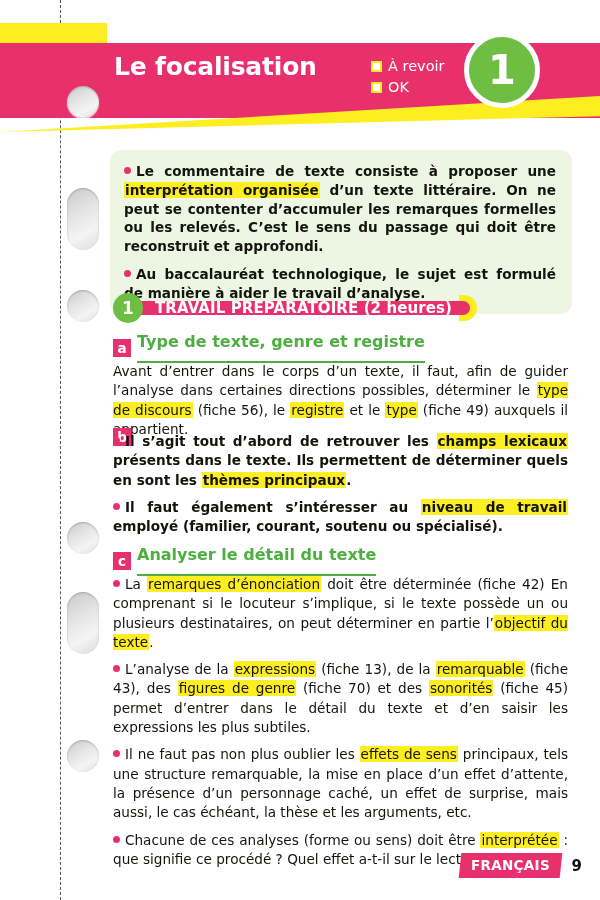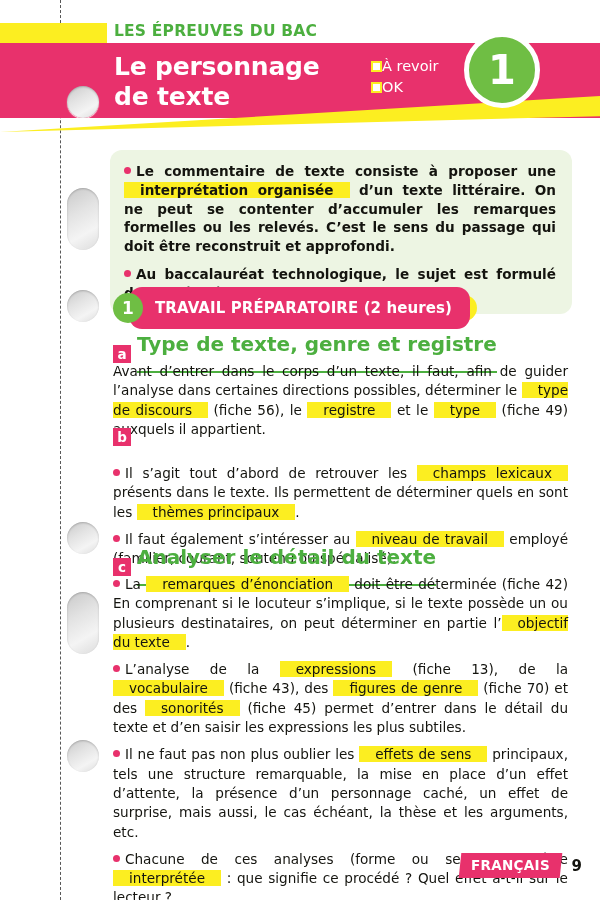--- a/index.html
+++ b/index.html
@@ -85,20 +85,21 @@
     letter-spacing: -.2px;
     max-width: 250px;
   }
   .checks {
     position: absolute;
     left: 371px; top: 58px;
   }
   .check-row {
     display: flex;
     align-items: center;
+    gap: 6px;
     margin-bottom: 5px;
   }
   .check-box {
     width: 11px;
     height: 11px;
     background: #ffffff;
     border: 2.5px solid #fcee21;
     box-sizing: border-box;
   }
   .check-label {
@@ -160,21 +161,21 @@
     width: 7px; height: 7px;
     border-radius: 50%;
     background: #e8316c;
     margin-right: 5px;
     vertical-align: 2px;
   }
 
   mark {
     background: #fcee21;
     color: inherit;
-    padding: 0 16px;
+    padding: 0 1px;
   }
 
   
   .section-banner {
     position: absolute;
     left: 113px; top: 293px;
     display: flex;
     align-items: center;
     height: 30px;
   }
@@ -188,21 +189,21 @@
     display: flex;
     align-items: center;
     justify-content: center;
     z-index: 3;
     position: relative;
     font-family: "DejaVu Sans", "Liberation Sans", sans-serif;
   }
   .banner-strip {
     position: relative;
     margin-left: -14px;
-    height: 42px;
+    height: 14px;
     background: #e8316c;
     color: #fff;
     font-weight: bold;
     font-size: 15px;
     display: flex;
     align-items: center;
     padding: 0 18px 0 26px;
     border-radius: 13px;
     letter-spacing: .1px;
     font-family: "DejaVu Sans", "Liberation Sans", sans-serif;
@@ -228,24 +229,24 @@
     color: #fff;
     font-weight: bold;
     font-size: 13.5px;
     display: flex;
     align-items: center;
     justify-content: center;
     font-family: "DejaVu Sans", "Liberation Sans", sans-serif;
   }
   .subhead-text {
     font-weight: bold;
-    font-size: 20px;
+    font-size: 16px;
     color: #4caf3f;
     border-bottom: 2px solid #4caf3f;
-    padding-bottom: 16px;
+    padding-bottom: 10px;
     line-height: 1.05;
     font-family: "DejaVu Sans", "Liberation Sans", sans-serif;
   }
 
   
   .body-block {
     position: absolute;
     left: 113px;
     width: 455px;
   }
@@ -291,25 +292,23 @@
 
 <div id="page">
 
   <div class="fold-line"></div>
 
   <div class="header">
     <div class="yellow-top-bar"></div>
     <div class="pink-band"></div>
     <div class="yellow-wedge"></div>
 
-    <div class="kicker">LES ÉPREUVES DU BAC</div>
 
     <div class="title">
-      <div>Le personnage</div>
-      <div>de texte</div>
+      <div>Le focalisation</div>
     </div>
 
     <div class="checks">
       <div class="check-row">
         <span class="check-box"></span>
         <span class="check-label">À revoir</span>
       </div>
       <div class="check-row">
         <span class="check-box"></span>
         <span class="check-label">OK</span>
@@ -341,32 +340,32 @@
     <span class="letter-badge">a</span>
     <span class="subhead-text">Type de texte, genre et registre</span>
   </div>
   <div class="body-block" style="top:362px;">
     <p><span>Avant d’entrer dans le corps d’un texte, il faut, afin de guider l’analyse dans certaines directions possibles, déterminer le </span><mark>type de discours</mark><span> (fiche 56), le </span><mark>registre</mark><span> et le </span><mark>type</mark><span> (fiche 49) auxquels il appartient.</span></p>
   </div>
 
   <div class="subhead" style="left:113px; top:428px;">
     <span class="letter-badge">b</span>
   </div>
-  <div class="body-block" style="top:464px;">
+  <div class="body-block" style="top:432px;font-weight:bold;">
     <p><span class="bullet"></span><span>Il s’agit tout d’abord de retrouver les </span><mark>champs lexicaux</mark><span> présents dans le texte. Ils permettent de déterminer quels en sont les </span><mark>thèmes principaux</mark><span>.</span></p>
     <p><span class="bullet"></span><span>Il faut également s’intéresser au </span><mark>niveau de travail</mark><span> employé (familier, courant, soutenu ou spécialisé).</span></p>
   </div>
 
   <div class="subhead" style="left:113px; top:547px;">
     <span class="letter-badge">c</span>
     <span class="subhead-text">Analyser le détail du texte</span>
   </div>
   <div class="body-block" style="top:575px;">
     <p><span class="bullet"></span><span>La </span><mark>remarques d’énonciation</mark><span> doit être déterminée (fiche 42) En comprenant si le locuteur s’implique, si le texte possède un ou plusieurs destinataires, on peut déterminer en partie l’</span><mark>objectif du texte</mark><span>.</span></p>
-    <p><span class="bullet"></span><span>L’analyse de la </span><mark>expressions</mark><span> (fiche 13), de la </span><mark>vocabulaire</mark><span> (fiche 43), des </span><mark>figures de genre</mark><span> (fiche 70) et des </span><mark>sonorités</mark><span> (fiche 45) permet d’entrer dans le détail du texte et d’en saisir les expressions les plus subtiles.</span></p>
+    <p><span class="bullet"></span><span>L’analyse de la </span><mark>expressions</mark><span> (fiche 13), de la </span><mark>remarquable</mark><span> (fiche 43), des </span><mark>figures de genre</mark><span> (fiche 70) et des </span><mark>sonorités</mark><span> (fiche 45) permet d’entrer dans le détail du texte et d’en saisir les expressions les plus subtiles.</span></p>
     <p><span class="bullet"></span><span>Il ne faut pas non plus oublier les </span><mark>effets de sens</mark><span> principaux, tels une structure remarquable, la mise en place d’un effet d’attente, la présence d’un personnage caché, un effet de surprise, mais aussi, le cas échéant, la thèse et les arguments, etc.</span></p>
     <p><span class="bullet"></span><span>Chacune de ces analyses (forme ou sens) doit être </span><mark>interprétée</mark><span> : que signifie ce procédé ? Quel effet a-t-il sur le lecteur ?</span></p>
   </div>
 
   <div class="footer">
     <div class="subject-tab">
       <span>FRANÇAIS</span>
     </div>
     <div class="page-num">9</div>
   </div>

